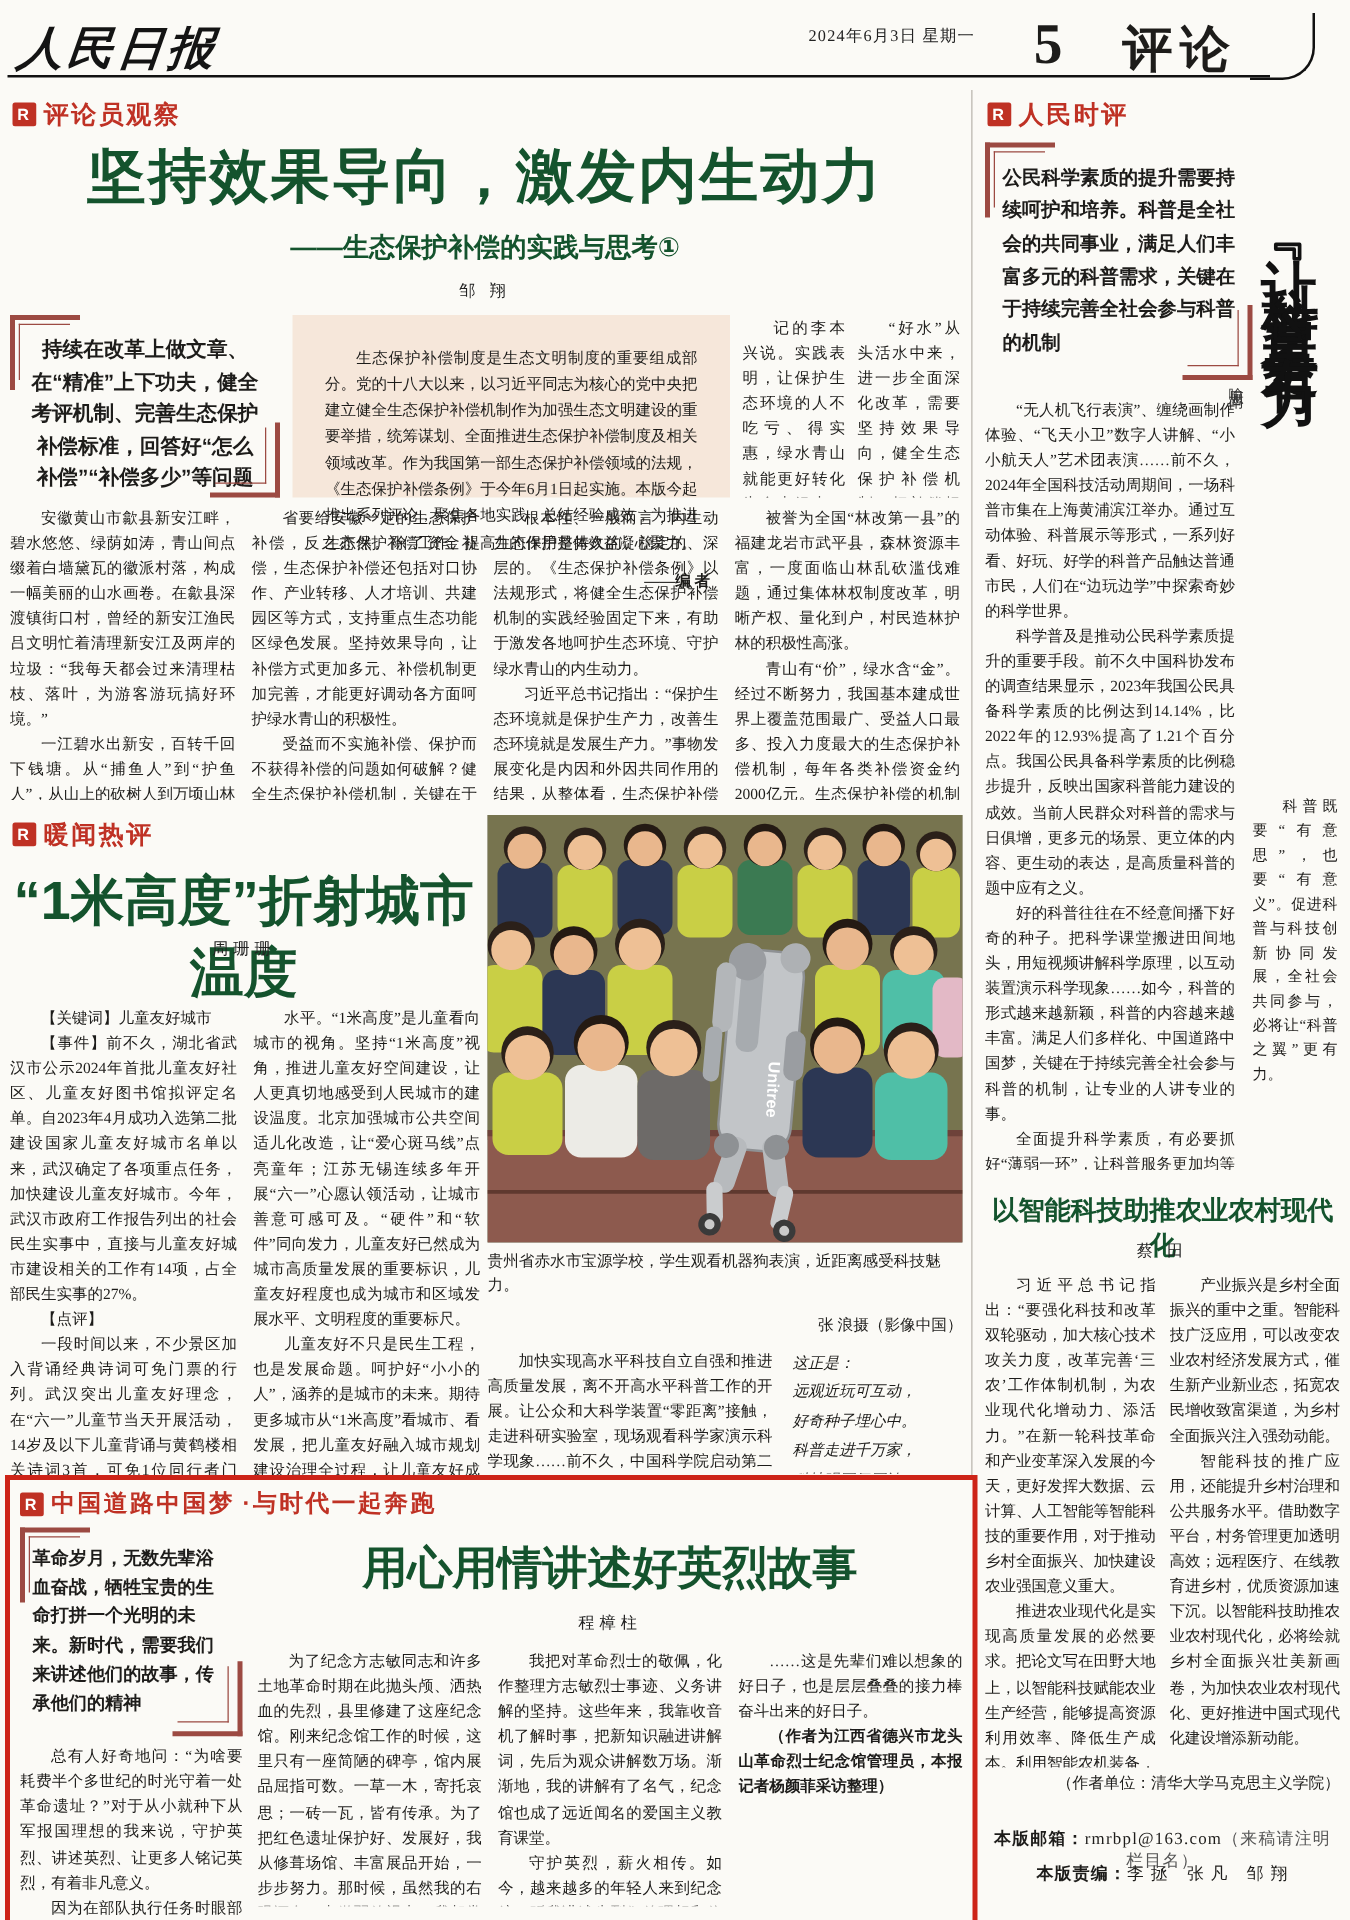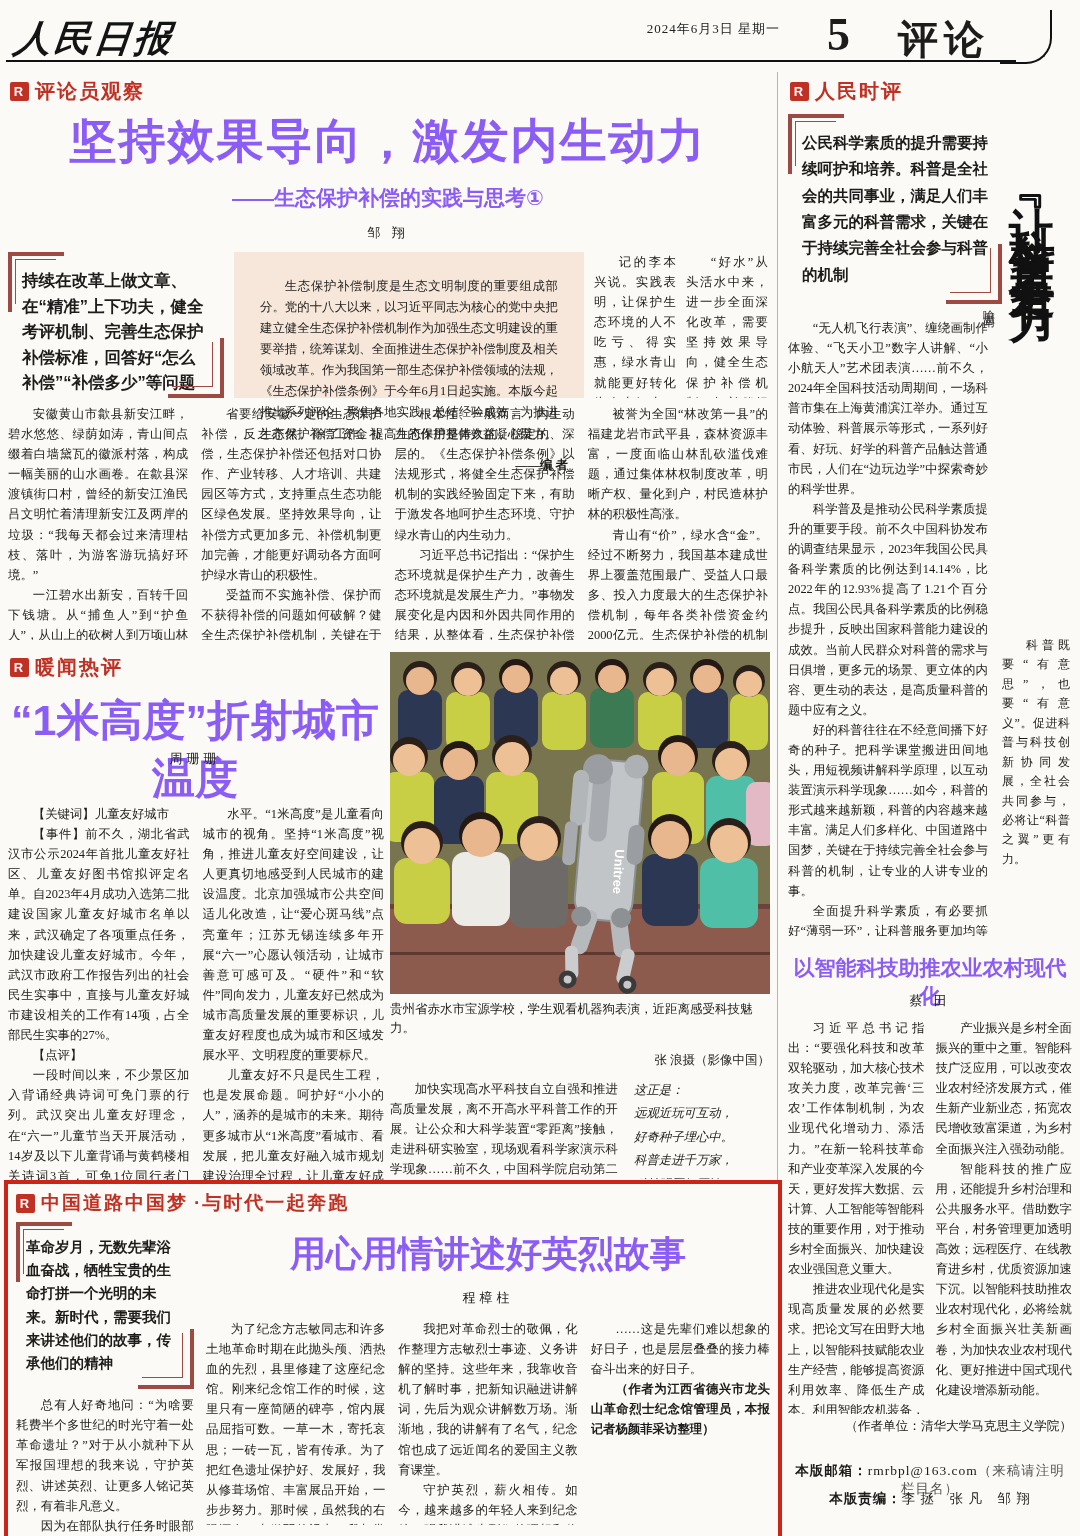--- a/index.html
+++ b/index.html
@@ -17,21 +17,21 @@
   .hdr-rule{position:absolute;left:6px;top:60px;width:1010px;height:0;border-top:2.5px solid #111;}
   .hdr-curve{position:absolute;right:28px;top:10px;width:50px;height:52px;
              border-right:2.5px solid #111;border-bottom:2.5px solid #111;
              border-bottom-right-radius:26px;}
   .vdivider{position:absolute;left:777px;top:72px;width:0;height:1456px;border-left:1px solid #b9b5ad;}
   
   .seclabel{display:flex;align-items:center;gap:6px;font-family:"Liberation Sans","DejaVu Sans",sans-serif;
             font-weight:900;color:#bf3124;font-size:20px;letter-spacing:2px;}
   .rlogo{display:inline-block;width:19px;height:19px;background:#bf3124;color:#fff;
          font:900 13px/19px "Liberation Sans","DejaVu Sans",sans-serif;text-align:center;border-radius:2px;}
-  .headline{font-family:"Liberation Sans","DejaVu Sans",sans-serif;font-weight:900;color:#8b5cf6;
+  .headline{font-family:"Liberation Sans","DejaVu Sans",sans-serif;font-weight:900;color:#14532d;
             text-align:center;}
   .author{text-align:center;font-size:13px;letter-spacing:4px;color:#222;}
   .col{overflow:hidden;text-align:justify;font-size:12.4px;line-height:1.62;}
   .col p{margin:0;text-indent:2em;}
   .qbox{position:relative;padding:16px 14px;font-weight:bold;
         font-family:"Liberation Sans","DejaVu Sans",sans-serif;}
   .qbox:before{content:"";position:absolute;left:0;top:0;width:52px;height:56px;
                border-left:4px solid #9c4a42;border-top:4px solid #9c4a42;}
   .qbox:after{content:"";position:absolute;left:7px;top:7px;width:40px;height:44px;
               border-left:1.5px solid #9c4a42;border-top:1.5px solid #9c4a42;}
@@ -69,21 +69,21 @@
 
   <div class="abs seclabel" style="left:10px;top:78px;">
     <span class="rlogo">R</span>
     <span>评论员观察</span>
   </div>
   <div class="abs headline" style="left:8px;top:110px;width:760px;font-size:47px;letter-spacing:2px;">坚持效果导向，激发内生动力</div>
   <div class="abs headline" style="left:8px;top:184px;width:760px;font-size:21px;">——生态保护补偿的实践与思考①</div>
   <div class="abs author" style="left:8px;top:224px;width:760px;">邹  翔</div>
 
   <div class="abs" style="left:8px;top:252px;width:760px;height:146px;display:flex;gap:10px;">
-    <div class="qbox" style="width:188px;font-size:16.5px;line-height:1.55;flex:none;">
+    <div class="qbox" style="width:188px;font-size:16.5px;line-height:1.55;flex:none;text-align:center;">
       <span>持续在改革上做文章、在“精准”上下功夫，健全考评机制、完善生态保护补偿标准，回答好“怎么补偿”“补偿多少”等问题</span>
       <span class="brc"></span>
     </div>
     <div class="notebox" style="width:318px;flex:none;">
       <p>生态保护补偿制度是生态文明制度的重要组成部分。党的十八大以来，以习近平同志为核心的党中央把建立健全生态保护补偿机制作为加强生态文明建设的重要举措，统筹谋划、全面推进生态保护补偿制度及相关领域改革。作为我国第一部生态保护补偿领域的法规，《生态保护补偿条例》于今年6月1日起实施。本版今起推出系列评论，聚焦各地实践，总结经验成效，为推进生态保护补偿工作、提高生态保护整体效益凝心聚力。</p>
       <div class="editor-sign">——编  者</div>
     </div>
     <div class="col" style="flex:1;">
         <p>记的李本兴说。实践表明，让保护生态环境的人不吃亏、得实惠，绿水青山就能更好转化为金山银山，凝聚起全社会呵护生态环境的强大合力。</p>
       </div>

